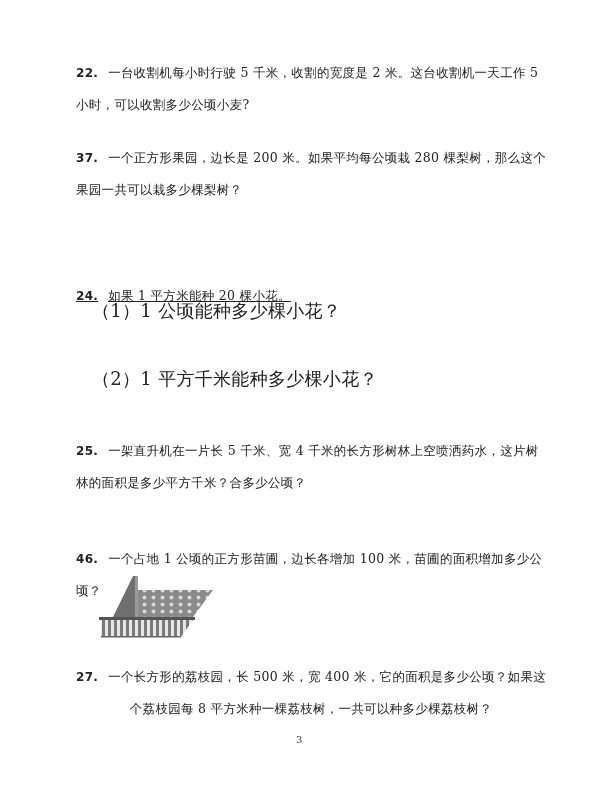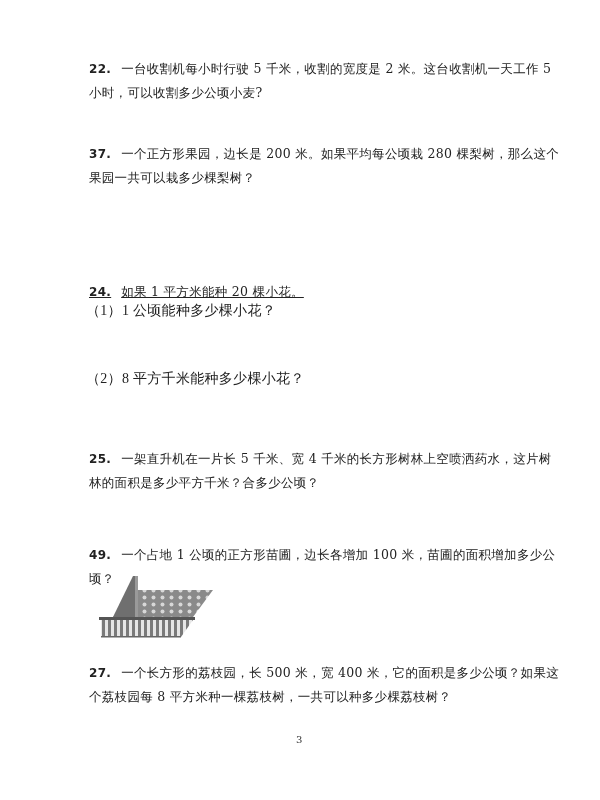--- a/index.html
+++ b/index.html
@@ -2,51 +2,51 @@
 <html><head>
   <meta charset="utf-8">
   <style>
     html, body { margin: 0; padding: 0; background: #ffffff; }
     body {
       width: 600px; height: 800px; position: relative; overflow: hidden;
       font-family: "DejaVu Serif", "Liberation Serif", serif;
       color: #222;
     }
     .page { position: absolute; left: 0; top: 0; width: 600px; height: 800px; }
-    .q { position: absolute; left: 89px; width: 470px; font-size: 12.5px; line-height: 23px; letter-spacing: 0.3px; }
+    .q { position: absolute; left: 76px; width: 470px; font-size: 12.5px; line-height: 32px; letter-spacing: 0.3px; }
     .q .num { font-weight: bold; font-family: "DejaVu Sans", "Liberation Sans", sans-serif; font-size: 12px; margin-right: 10px; }
-    .sub { position: absolute; left: 86px; font-size: 14px; line-height: 20px; letter-spacing: 0.3px; font-family: Liberation Serif, serif; }
+    .sub { position: absolute; left: 92px; font-size: 18px; line-height: 20px; letter-spacing: 0.3px; }
     .pagenum { position: absolute; left: 296px; top: 734px; font-size: 10px; color: #333; }
     .figure { position: absolute; left: 95px; top: 573px; width: 140px; height: 66px; }
   </style>
 </head>
 <body>
 
 <div class="page">
 
   <div class="q" style="top:57px;">
     <span class="num">22.</span><span>一台收割机每小时行驶 5 千米，收割的宽度是 2 米。这台收割机一天工作 5 小时，可以收割多少公顷小麦?</span>
   </div>
 
   <div class="q" style="top:142px;">
     <span class="num">37.</span><span>一个正方形果园，边长是 200 米。如果平均每公顷栽 280 棵梨树，那么这个果园一共可以栽多少棵梨树？</span>
   </div>
 
   <div class="q" style="top:280px;text-decoration:underline;">
     <span class="num">24.</span><span>如果 1 平方米能种 20 棵小花。</span>
   </div>
   <div class="sub" style="top:301px;">（1）1 公顷能种多少棵小花？</div>
-  <div class="sub" style="top:369px;">（2）8 平方千米能种多少棵小花？</div>
+  <div class="sub" style="top:369px;">（2）1 平方千米能种多少棵小花？</div>
 
-  <div class="q" style="top:435px;margin-top:12px;">
+  <div class="q" style="top:435px;">
     <span class="num">25.</span><span>一架直升机在一片长 5 千米、宽 4 千米的长方形树林上空喷洒药水，这片树林的面积是多少平方千米？合多少公顷？</span>
   </div>
 
   <div class="q" style="top:543px;">
-    <span class="num">49.</span><span>一个占地 1 公顷的正方形苗圃，边长各增加 100 米，苗圃的面积增加多少公顷？</span>
+    <span class="num">46.</span><span>一个占地 1 公顷的正方形苗圃，边长各增加 100 米，苗圃的面积增加多少公顷？</span>
   </div>
 
   <svg class="figure" viewBox="0 0 140 66">
     <defs>
       <pattern id="dots" width="9" height="7" patternUnits="userSpaceOnUse">
         <rect width="9" height="7" fill="#8a8a8a"></rect>
         <circle cx="4.5" cy="3.5" r="2" fill="#d8d8d8"></circle>
       </pattern>
       <pattern id="posts" width="6" height="20" patternUnits="userSpaceOnUse">
         <rect width="6" height="20" fill="#e6e6e6"></rect>
@@ -58,18 +58,18 @@
 
     <polygon points="38,3 43,3 43,44 18,44" fill="#6f6f6f"></polygon>
     <polygon points="40,3 43,3 43,44 40,44" fill="#9a9a9a"></polygon>
 
     <rect x="4" y="44" width="96" height="3" fill="#555"></rect>
 
     <polygon points="6,47 98,47 86,64 6,64" fill="url(#posts)"></polygon>
     <rect x="6" y="63" width="80" height="1.5" fill="#666"></rect>
   </svg>
 
-  <div class="q" style="top:661px;">
+  <div class="q" style="top:661px;text-align:center;">
     <span class="num">27.</span><span>一个长方形的荔枝园，长 500 米，宽 400 米，它的面积是多少公顷？如果这个荔枝园每 8 平方米种一棵荔枝树，一共可以种多少棵荔枝树？</span>
   </div>
 
   <div class="pagenum">3</div>
 </div>
 
 </body></html>

